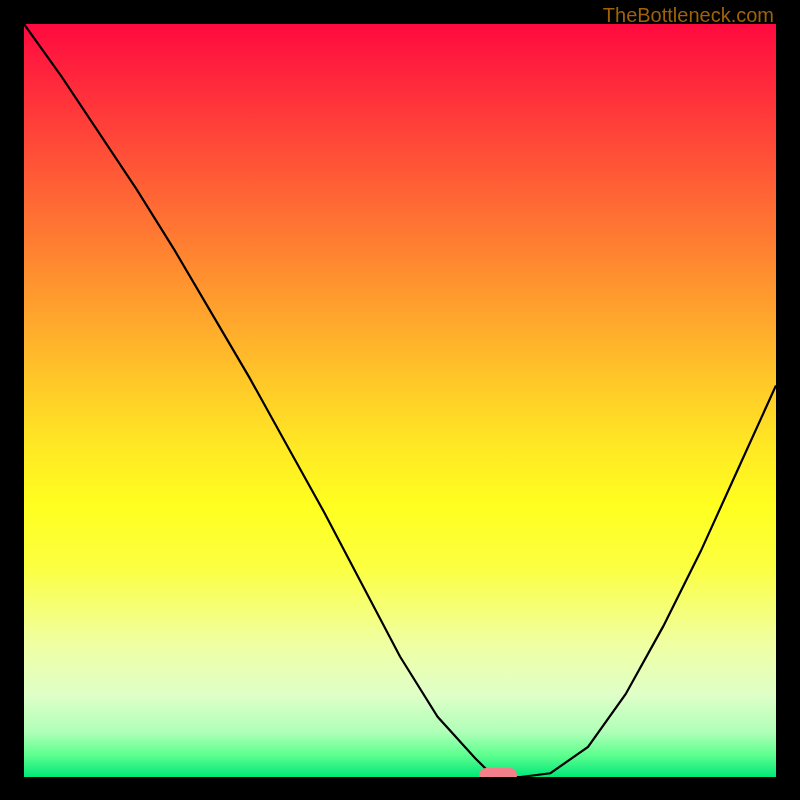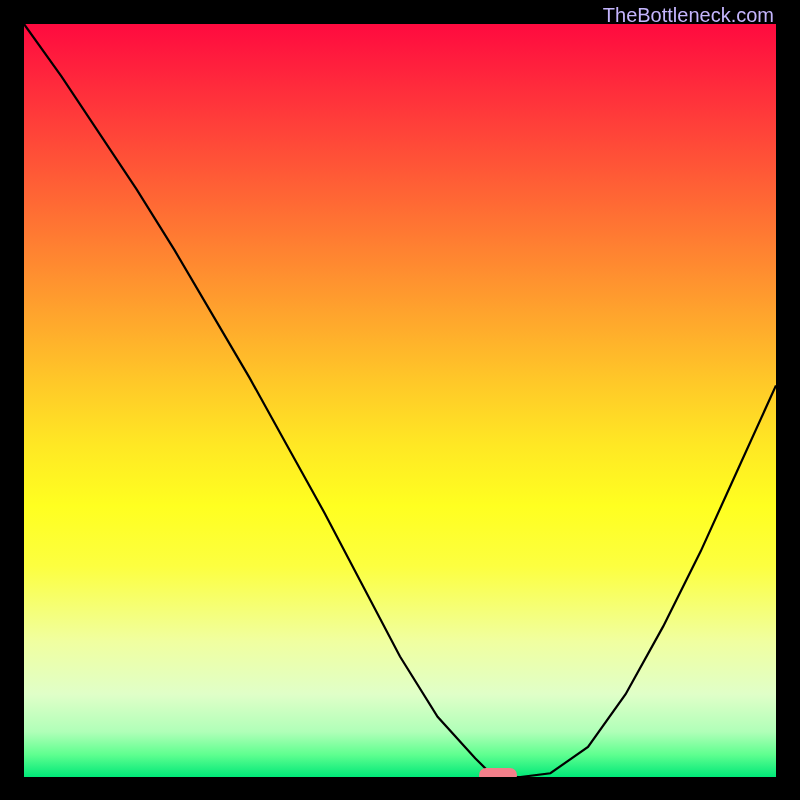--- a/index.html
+++ b/index.html
@@ -46,21 +46,21 @@
     .curve-svg {
       position: absolute;
       inset: 0;
       width: 100%;
       height: 100%;
     }
     .watermark {
       position: absolute;
       top: 4px;
       right: 26px;
-      color: #c4b5fd;
+      color: #a16207;
       font-size: 20px;
       font-family: Arial, sans-serif;
     }
     .marker {
       position: absolute;
       width: 38px;
       height: 14px;
       background: #f27f8a;
       border-radius: 7px;
     }

